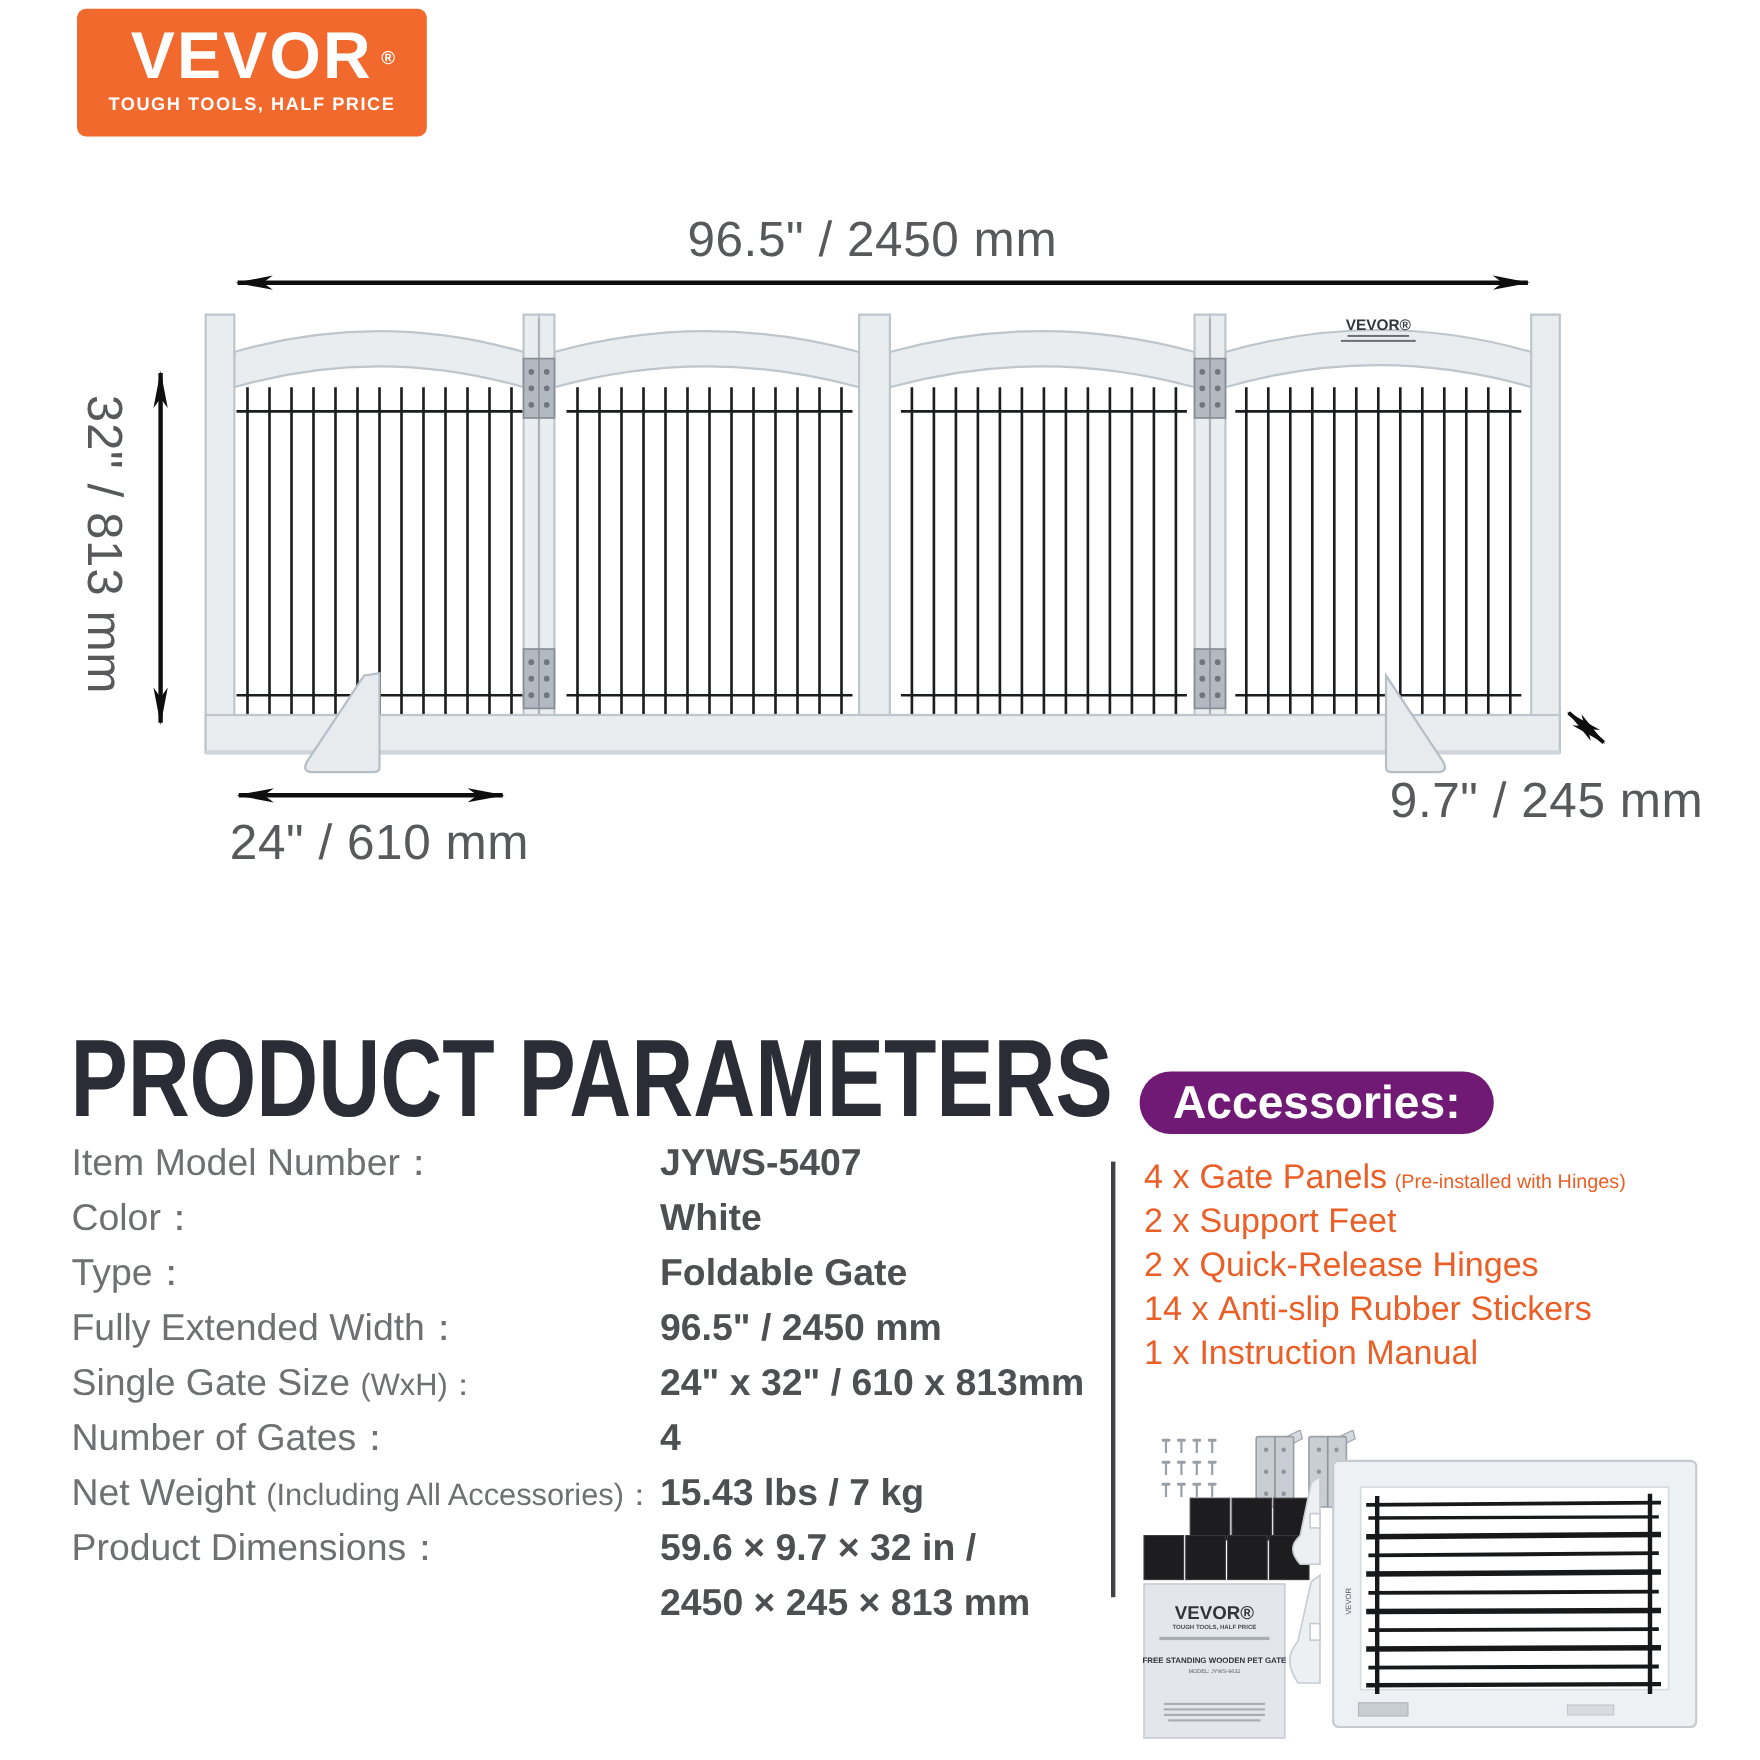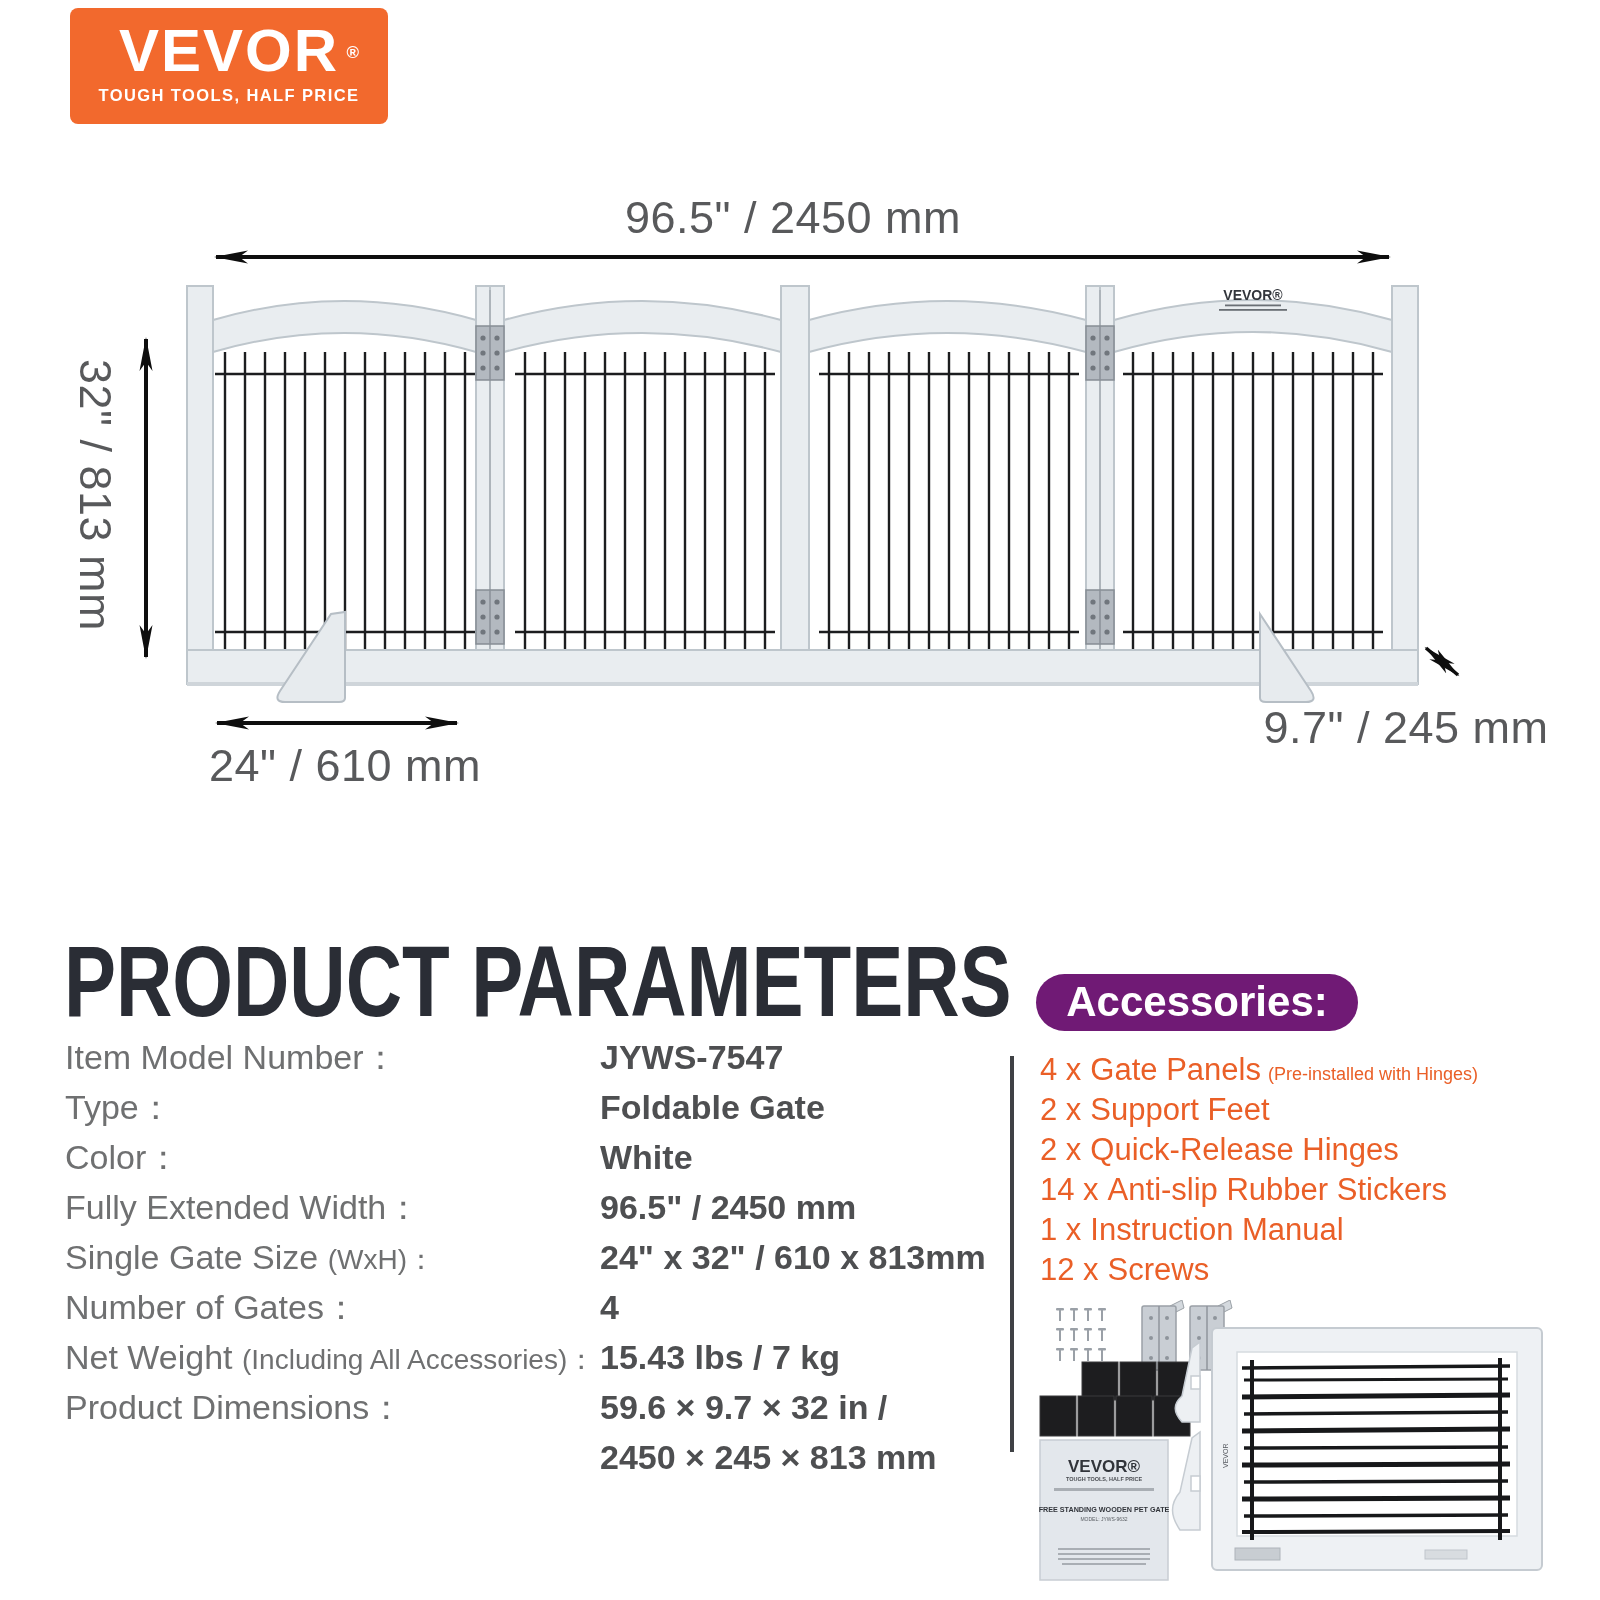--- a/index.html
+++ b/index.html
@@ -159,35 +159,35 @@
       <rect x="1034" y="47" width="68" height="1.8" fill="#6a6f75"></rect>
     </g>
   </svg>
 
   <div class="section-title">PRODUCT PARAMETERS</div>
 
   <div class="spec">
     <div class="spec-row">
       <div class="spec-label"><span>Item Model Number：</span><span class="spec-paren"></span></div>
       <div class="spec-value">
-          <div>JYWS-7547</div>
+          <div>JYWS-5407</div>
+          <div></div>
+        </div>
+    </div>
+    <div class="spec-row">
+      <div class="spec-label"><span>Color：</span><span class="spec-paren"></span></div>
+      <div class="spec-value">
+          <div>White</div>
           <div></div>
         </div>
     </div>
     <div class="spec-row">
       <div class="spec-label"><span>Type：</span><span class="spec-paren"></span></div>
       <div class="spec-value">
           <div>Foldable Gate</div>
-          <div></div>
-        </div>
-    </div>
-    <div class="spec-row">
-      <div class="spec-label"><span>Color：</span><span class="spec-paren"></span></div>
-      <div class="spec-value">
-          <div>White</div>
           <div></div>
         </div>
     </div>
     <div class="spec-row">
       <div class="spec-label"><span>Fully Extended Width：</span><span class="spec-paren"></span></div>
       <div class="spec-value">
           <div>96.5" / 2450 mm</div>
           <div></div>
         </div>
     </div>
@@ -223,21 +223,20 @@
 
   <div class="acc-pill">Accessories:</div>
   <div class="acc-divider"></div>
 
   <div class="acc-list">
     <div class="acc-row"><span class="acc-qty">4 x</span><span class="acc-name">Gate Panels</span><span class="acc-note">(Pre-installed with Hinges)</span></div>
     <div class="acc-row"><span class="acc-qty">2 x</span><span class="acc-name">Support Feet</span><span class="acc-note"></span></div>
     <div class="acc-row"><span class="acc-qty">2 x</span><span class="acc-name">Quick-Release Hinges</span><span class="acc-note"></span></div>
     <div class="acc-row"><span class="acc-qty">14 x</span><span class="acc-name">Anti-slip Rubber Stickers</span><span class="acc-note"></span></div>
     <div class="acc-row"><span class="acc-qty">1 x</span><span class="acc-name">Instruction Manual</span><span class="acc-note"></span></div>
-    <div class="acc-row"><span class="acc-qty">12 x</span><span class="acc-name">Screws</span><span class="acc-note"></span></div>
   </div>
 
   <svg style="position:absolute;left:1030px;top:1300px" width="565" height="295" viewBox="0 0 565 295">
     <defs>
       <g id="screw">
         <rect x="-4" y="0" width="8" height="2.6" rx="1" fill="#9aa0a7"></rect>
         <line x1="0" y1="2" x2="0" y2="13" stroke="#9aa0a7" stroke-width="2"></line>
       </g>
     </defs>
 

